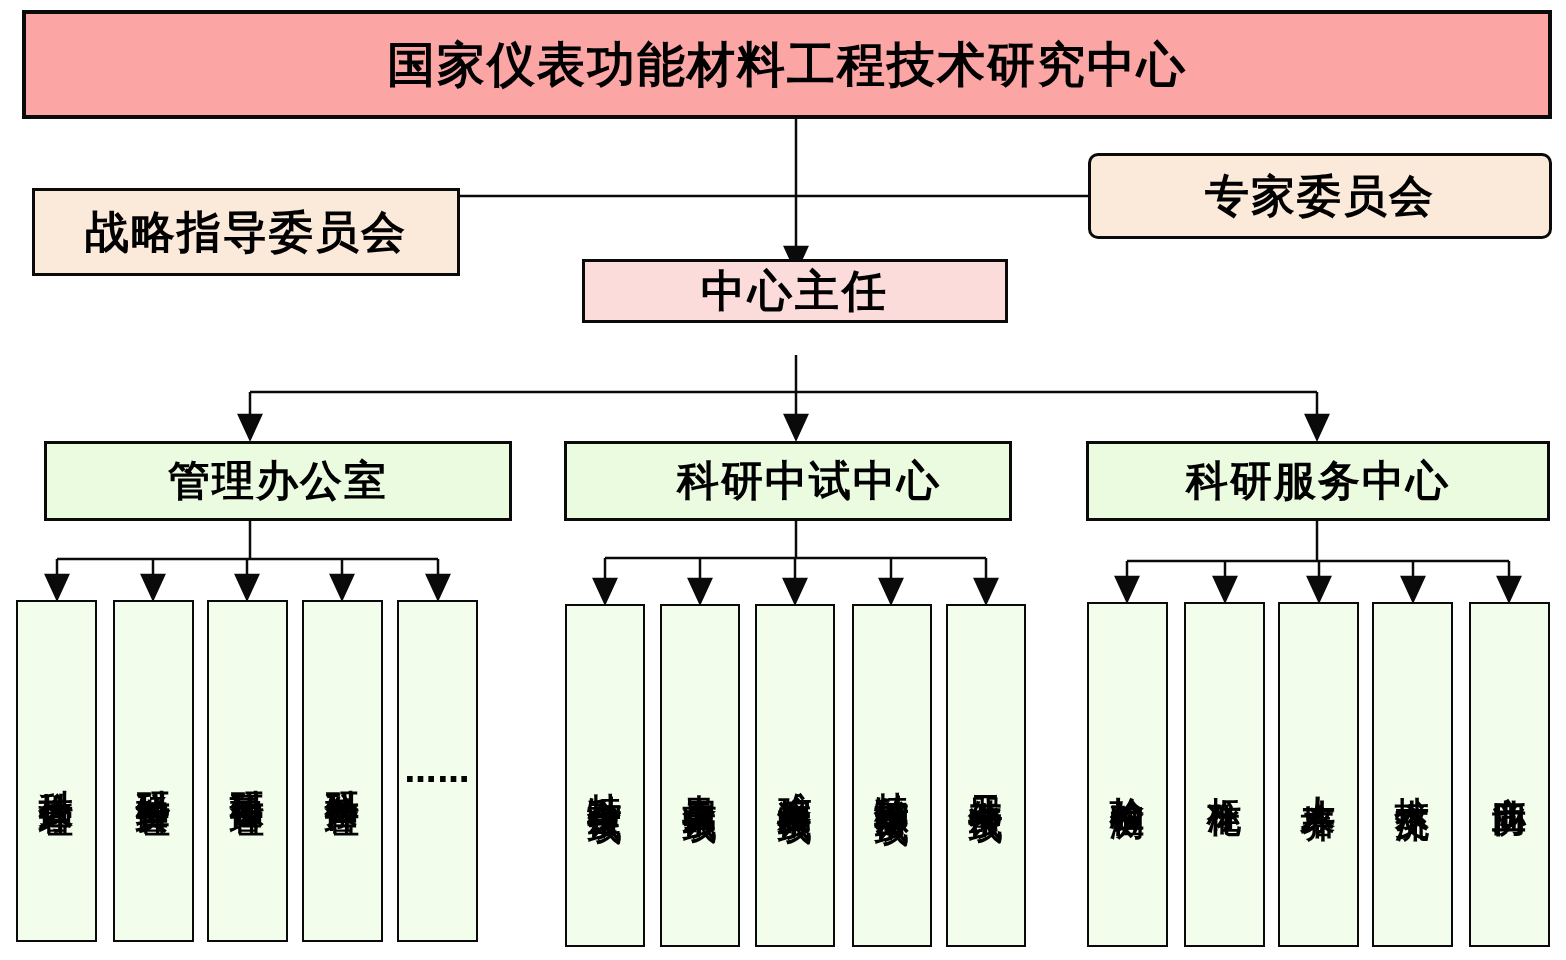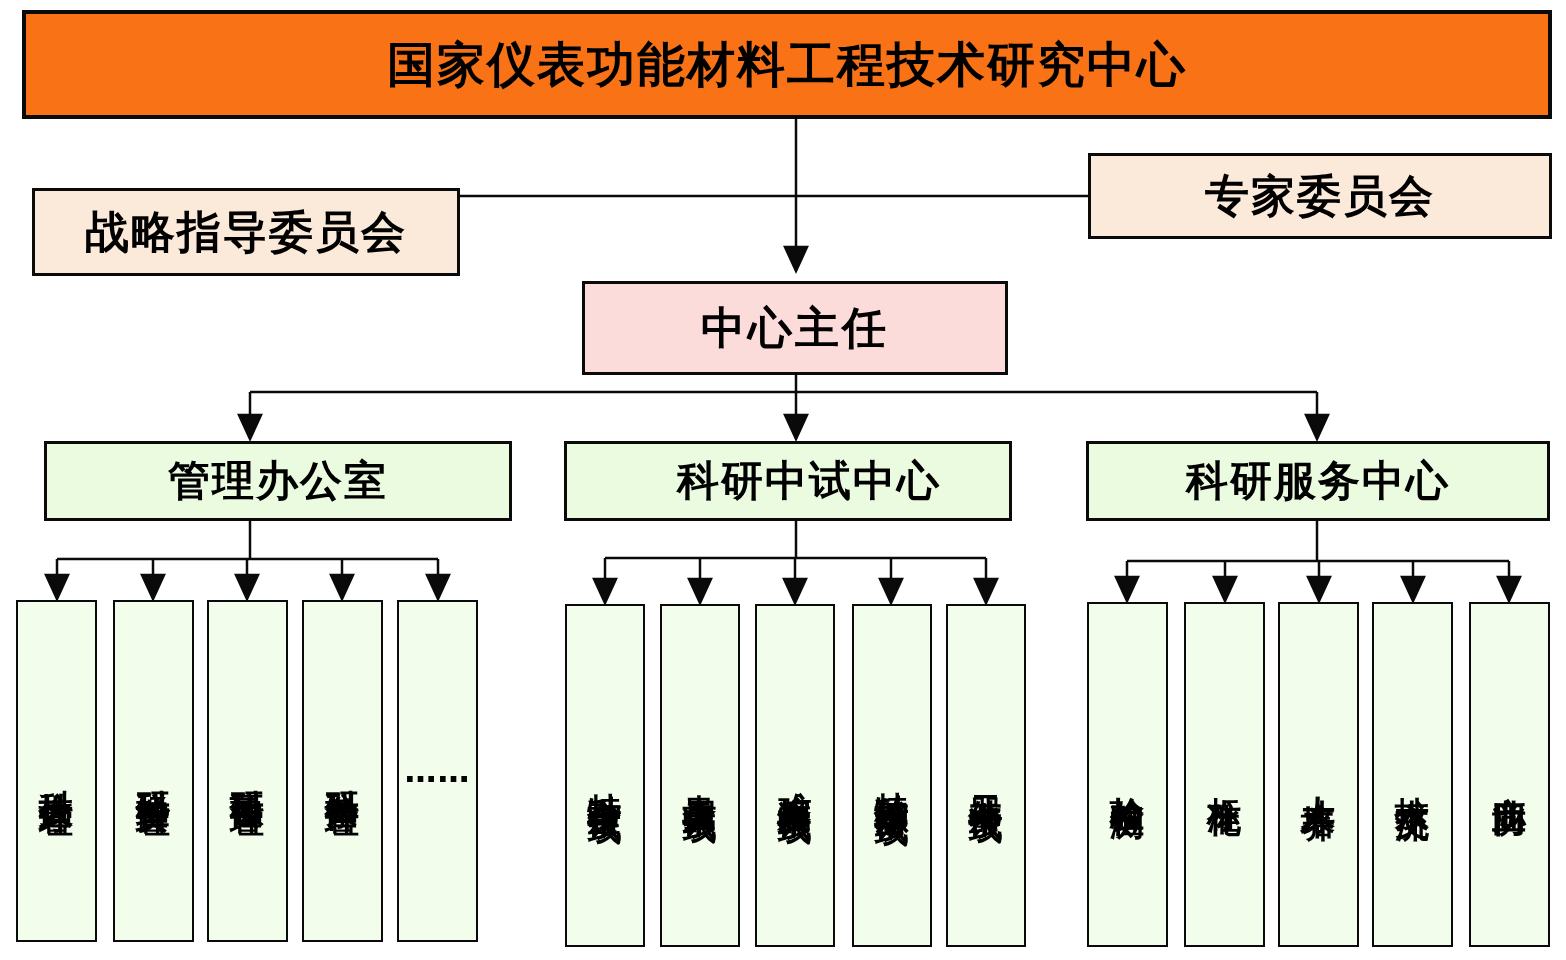--- a/index.html
+++ b/index.html
@@ -4,25 +4,25 @@
 <style>
   html,body{margin:0;padding:0;background:#ffffff;}
   body{font-family:"DejaVu Sans","Liberation Sans",sans-serif;}
   #stage{position:relative;width:1566px;height:960px;background:#ffffff;overflow:hidden;}
   svg.connectors{position:absolute;left:0;top:0;width:1566px;height:960px;z-index:1;}
   .box{
     position:absolute;z-index:2;box-sizing:border-box;
     border:3px solid #0a0a0a;display:flex;align-items:center;justify-content:center;
     color:#000;font-weight:900;text-align:center;
   }
-  .root{left:22px;top:10px;width:1530px;height:109px;background:#f97316;border-width:4px;font-size:48px;letter-spacing:2px;}
+  .root{left:22px;top:10px;width:1530px;height:109px;background:#fca5a5;border-width:4px;font-size:48px;letter-spacing:2px;}
   .committee{background:#fbe9d9;font-size:44px;letter-spacing:2px;}
   .committee.left{left:32px;top:152px;width:428px;height:88px;margin-top:36px;}
-  .committee.right{left:1088px;top:153px;width:464px;height:86px;}
-  .director{left:582px;top:281px;width:426px;height:94px;background:#fcdcdb;font-size:44px;letter-spacing:3px;align-items:center;}
+  .committee.right{left:1088px;top:153px;width:464px;height:86px;border-radius:10px;}
+  .director{left:582px;top:259px;width:426px;height:64px;background:#fcdcdb;font-size:44px;letter-spacing:3px;align-items:center;}
   .dept{background:#eafbe0;font-size:42px;letter-spacing:2px;height:80px;top:441px;}
   .dept.d1{left:16px;width:468px;margin-left:28px;}
   .dept.d2{left:564px;width:448px;padding-left:42px;}
   .dept.d3{left:1086px;width:464px;align-items:center;}
   .leaf{
     background:#f3fdec;border-width:2px;z-index:2;
   }
   .leaf-label{
     writing-mode:vertical-rl;text-orientation:upright;
     font-size:34px;font-weight:900;line-height:1;letter-spacing:3px;

